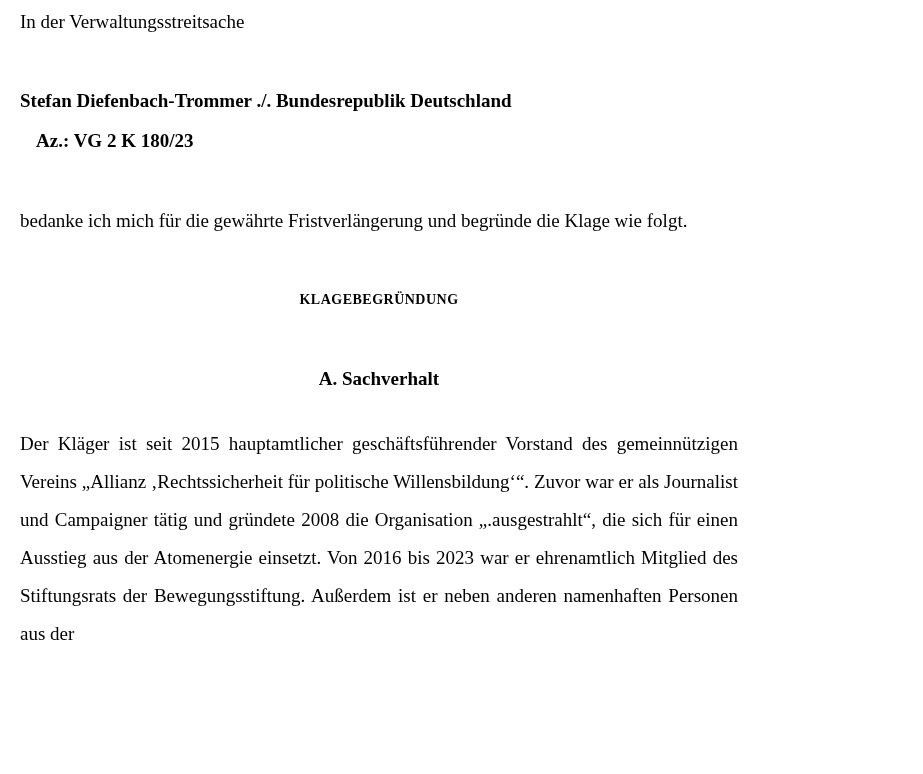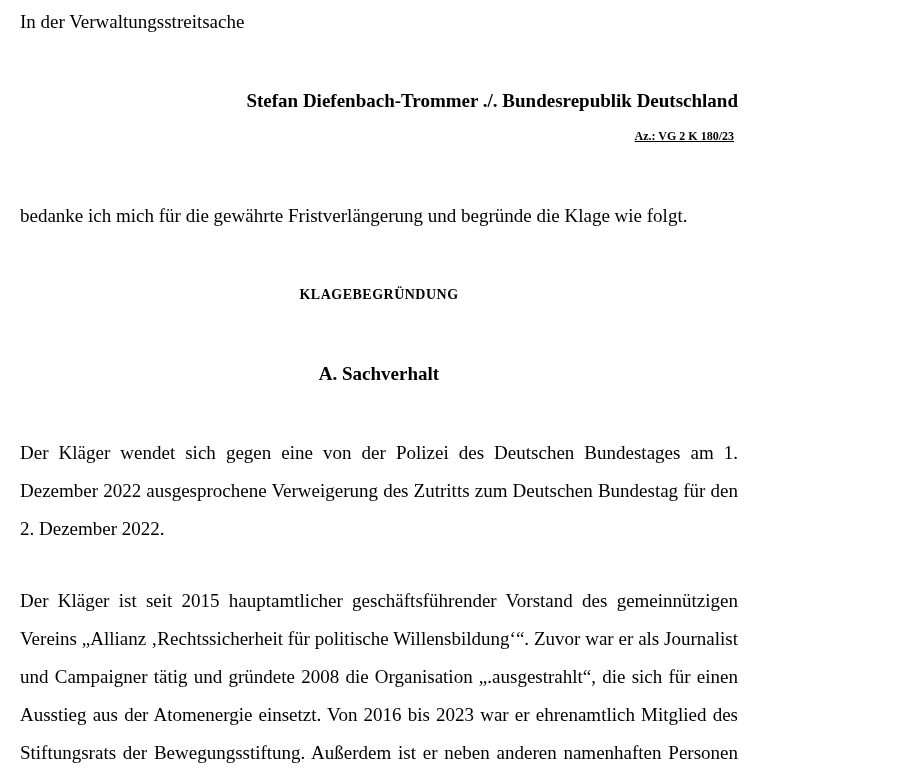--- a/index.html
+++ b/index.html
@@ -22,33 +22,32 @@
     background: #ffffff;
   }
   .intro-line {
     margin: 0;
     font-size: 19px;
     line-height: 24px;
     text-align: left;
   }
   .case-header {
     margin-top: 55px;
-    text-align: right;
+    text-align: left;
     font-weight: bold;
   }
   .case-parties {
     margin: 0 0 11px 0;
     font-size: 19px;
     line-height: 24px;
   }
   .case-number {
-    margin: 4px;
-    font-size: 12px;
+    margin: 16px;
+    font-size: 19px;
     line-height: 24px;
-    text-decoration: underline;
   }
   .gratitude-line {
     margin: 56px 0 0 0;
     font-size: 19px;
     line-height: 24px;
     text-align: left;
   }
   .main-heading {
     margin: 54px 0 0 0;
     font-size: 14px;
@@ -86,17 +85,16 @@
     <p class="case-parties">Stefan Diefenbach-Trommer ./. Bundesrepublik Deutschland</p>
     <p class="case-number">Az.: VG 2 K 180/23</p>
   </div>
 
   <p class="gratitude-line">bedanke ich mich für die gewährte Fristverlängerung und begründe die Klage wie folgt.</p>
 
   <h1 class="main-heading">KLAGEBEGRÜNDUNG</h1>
 
   <h2 class="section-heading">A. Sachverhalt</h2>
 
-  <p class="body-paragraph">Der Kläger wendet sich gegen eine von der Polizei des Deutschen Bundestages am 1. Dezember 2022 ausgesprochene Verweigerung des Zutritts zum Deutschen Bundestag für den 2. Dezember 2022.</p>
 
   <p class="body-paragraph second">Der Kläger ist seit 2015 hauptamtlicher geschäftsführender Vorstand des gemeinnützigen Vereins „Allianz ‚Rechtssicherheit für politische Willensbildung‘“. Zuvor war er als Journalist und Campaigner tätig und gründete 2008 die Organisation „.ausgestrahlt“, die sich für einen Ausstieg aus der Atomenergie einsetzt. Von 2016 bis 2023 war er ehrenamtlich Mitglied des Stiftungsrats der Bewegungsstiftung. Außerdem ist er neben anderen namenhaften Personen aus der</p>
 
 </div>
 
 </body></html>

